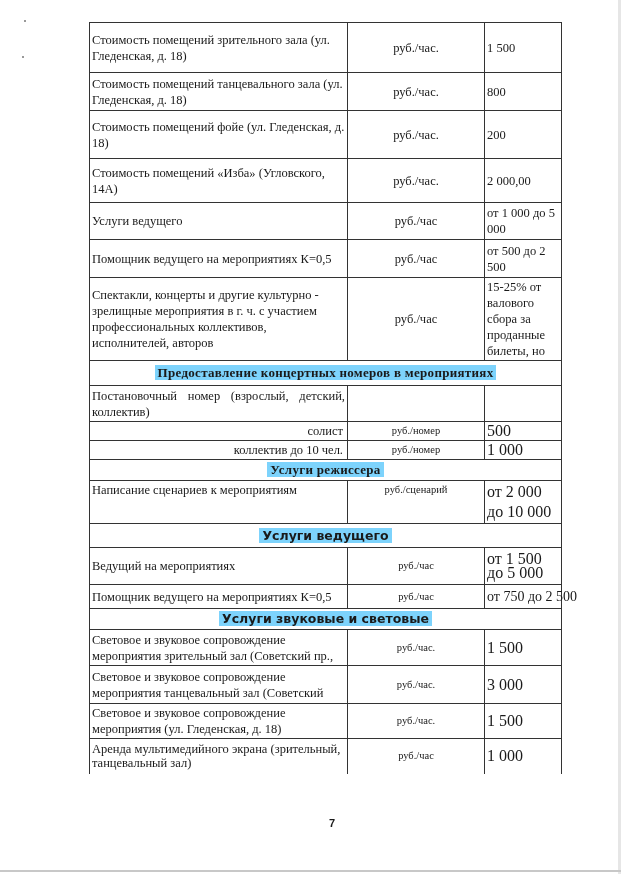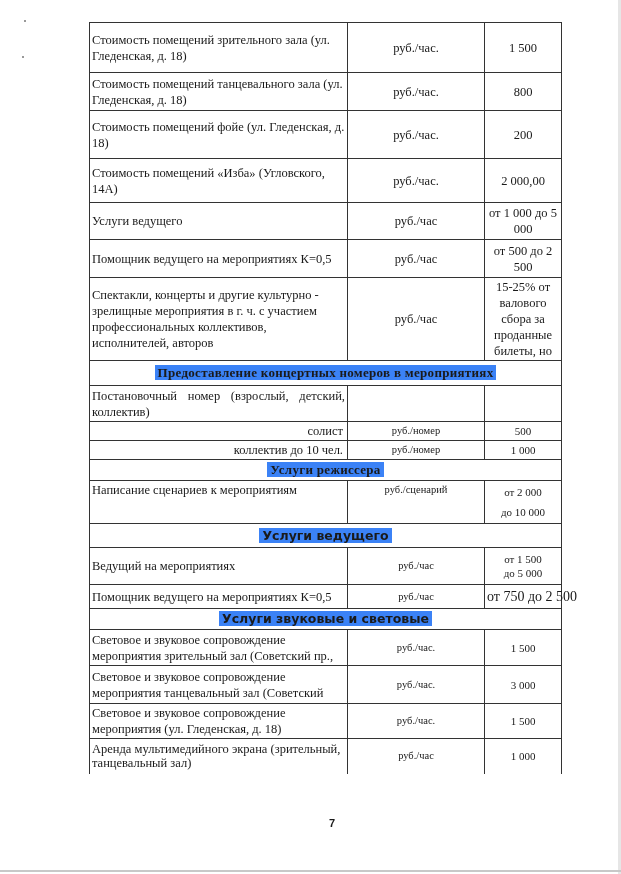--- a/index.html
+++ b/index.html
@@ -13,28 +13,28 @@
     position: absolute; left: 89px; top: 22px; width: 472px;
     border-collapse: collapse; table-layout: fixed; padding-left: 13px;
   }
   .price-table td {
     border: 1px solid #333; padding: 1px 2px; font-size: 12.5px; line-height: 16px; vertical-align: middle;
   }
   .price-table col.c1 { width: 258px; }
   .price-table col.c2 { width: 137px; }
   .price-table col.c3 { width: 77px; }
   .c-unit { text-align: center; }
-  .c-val { text-align: center; }
-  .c-val.small { font-size: 11px; line-height: 14px; }
+  .c-val { }
+  .c-val.small { font-size: 16px; line-height: 14px; }
   .c-unit.small { font-size: 10.5px; }
   .c-right { text-align: right; padding-right: 4px !important; }
   .justify { text-align: justify; text-align-last: justify; }
   .section td { text-align: center; padding: 2px 0; }
   .section .hl {
-    background: #3b82f6; font-weight: bold; font-size: 13px; padding: 0 3px; letter-spacing: 0.3px;
+    background: #7dd3fc; font-weight: bold; font-size: 13px; padding: 0 3px; letter-spacing: 0.3px;
   }
   .section .hl.sans { font-family: "DejaVu Sans", "Liberation Sans", sans-serif; font-size: 12.5px; letter-spacing: 0; }
   .last td { border-bottom: none; }
   .top-align { vertical-align: top !important; }
   .page-number {
     position: absolute; left: 329px; top: 817px; font-family: "Liberation Sans", sans-serif;
     font-size: 11px; font-weight: bold;
   }
   .bottom-rule { position: absolute; left: 0; top: 870px; width: 621px; height: 2px; background: #c8c8c8; }
 </style>

